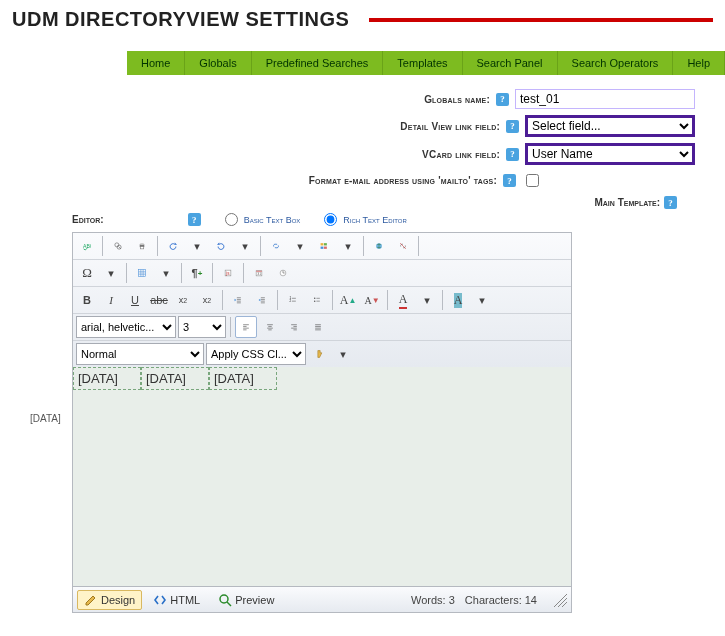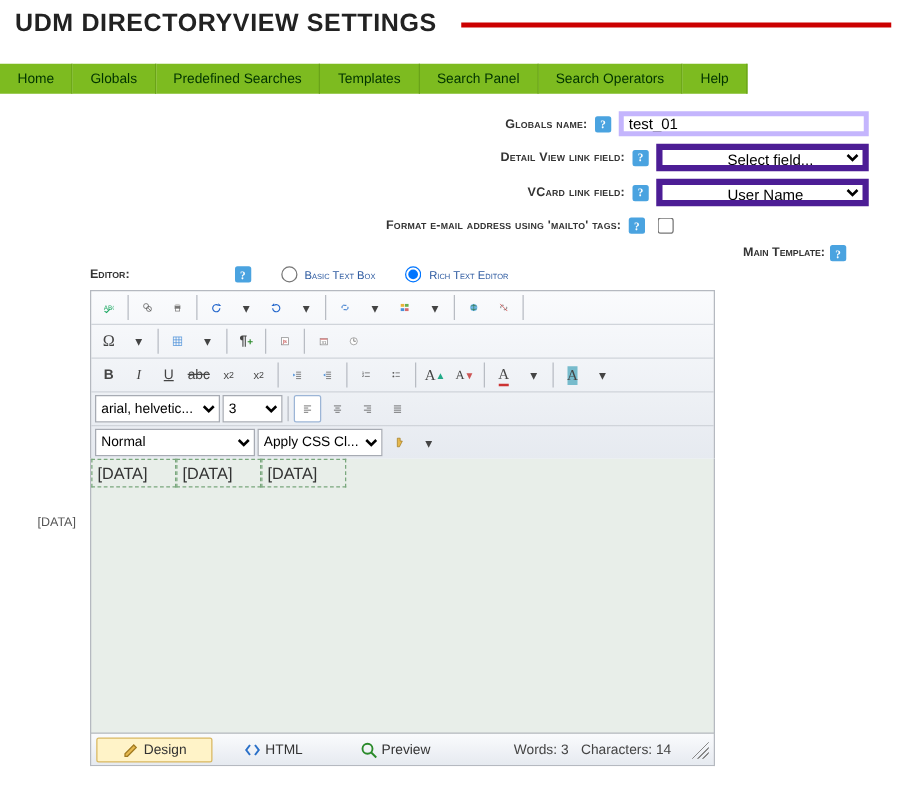--- a/index.html
+++ b/index.html
@@ -28,20 +28,21 @@
   .red-rule {
     flex: 1;
     height: 4px;
     background: #cc0000;
     margin-left: 20px;
   }
   .navbar {
     display: flex;
     margin-top: 18px;
     background: #fff;
+    justify-content: flex-end;
   }
   .navbar .tab {
     background: #7dbb20;
     color: #003300;
     padding: 6px 14px;
     font-size: 11px;
     border-right: 1px solid #6aa318;
     cursor: pointer;
   }
   .form-area {
@@ -71,34 +72,33 @@
     background: #4aa3e0;
     color: #fff;
     border-radius: 2px;
     align-items: center;
     justify-content: center;
     font-size: 9px;
     font-weight: bold;
     font-family: Georgia, serif;
   }
   .text-input {
-    width: 200px;
+    width: 180px;
     height: 20px;
-    border: 4px solid #c4b5fd;
+    border: 1px solid #c4b5fd;
     padding: 1px 4px;
     font-size: 12px;
     background:#fff;
   }
   .select {
     width: 170px;
     height: 22px;
-    border: 5px solid #4c1d95;
+    border: 3px solid #4c1d95;
     font-size: 12px;
     background: #fff;
-    padding-left: 48px;
   }
   .checkbox {
     width: 13px; height: 13px;
     margin-right: 156px; 
   }
   .main-template-row {
     display:flex; justify-content:flex-end; align-items:center;
     font-variant: small-caps; font-weight:bold; font-size:10px;
     margin-top:6px;
     padding-right:18px;
@@ -205,21 +205,21 @@
     align-items:center;
     background: linear-gradient(#fafbfd,#e6eaf0);
     border:1px solid #b5b9c0;
     border-top:none;
     height:26px;
     padding:0 4px;
     gap:4px;
   }
   .mode-btn {
     display:flex;align-items:center;gap:3px;
-    padding:2px 20px;
+    padding:2px 6px;
     font-size:11px;
     border:1px solid transparent;
     border-radius:2px;
     cursor:pointer;
   }
   .mode-btn.selected {
     background:#fff3c8;
     border-color:#d9b860;
   }
   .mode-icon { width:14px;height:14px;display:inline-block; }

